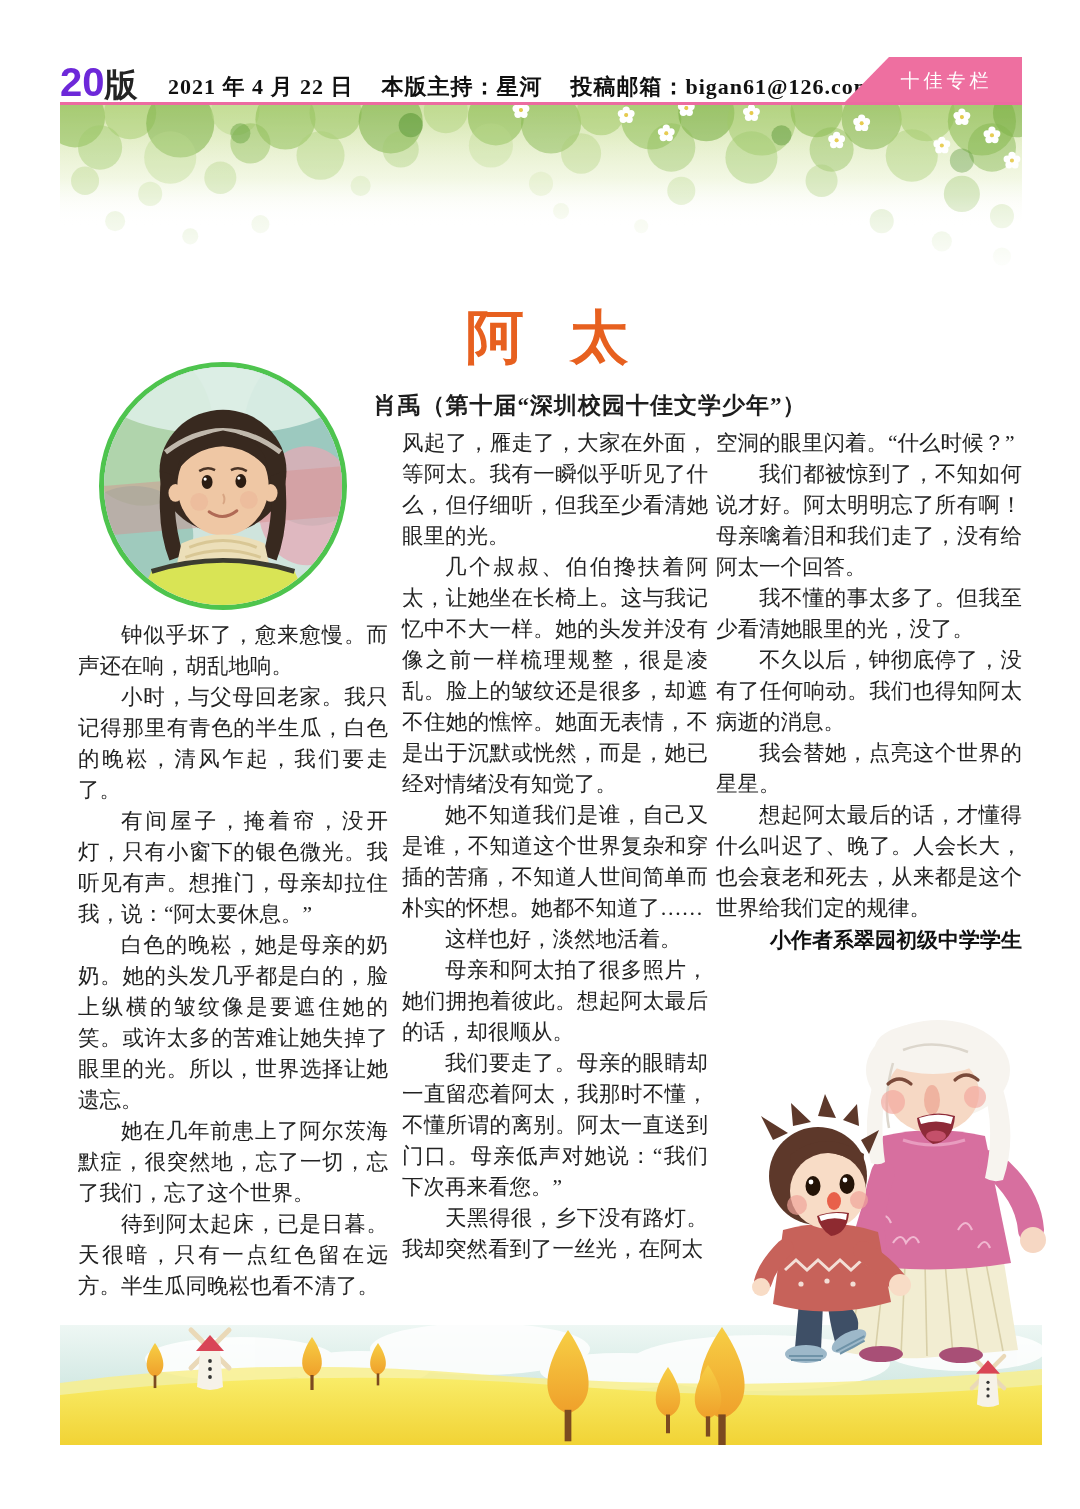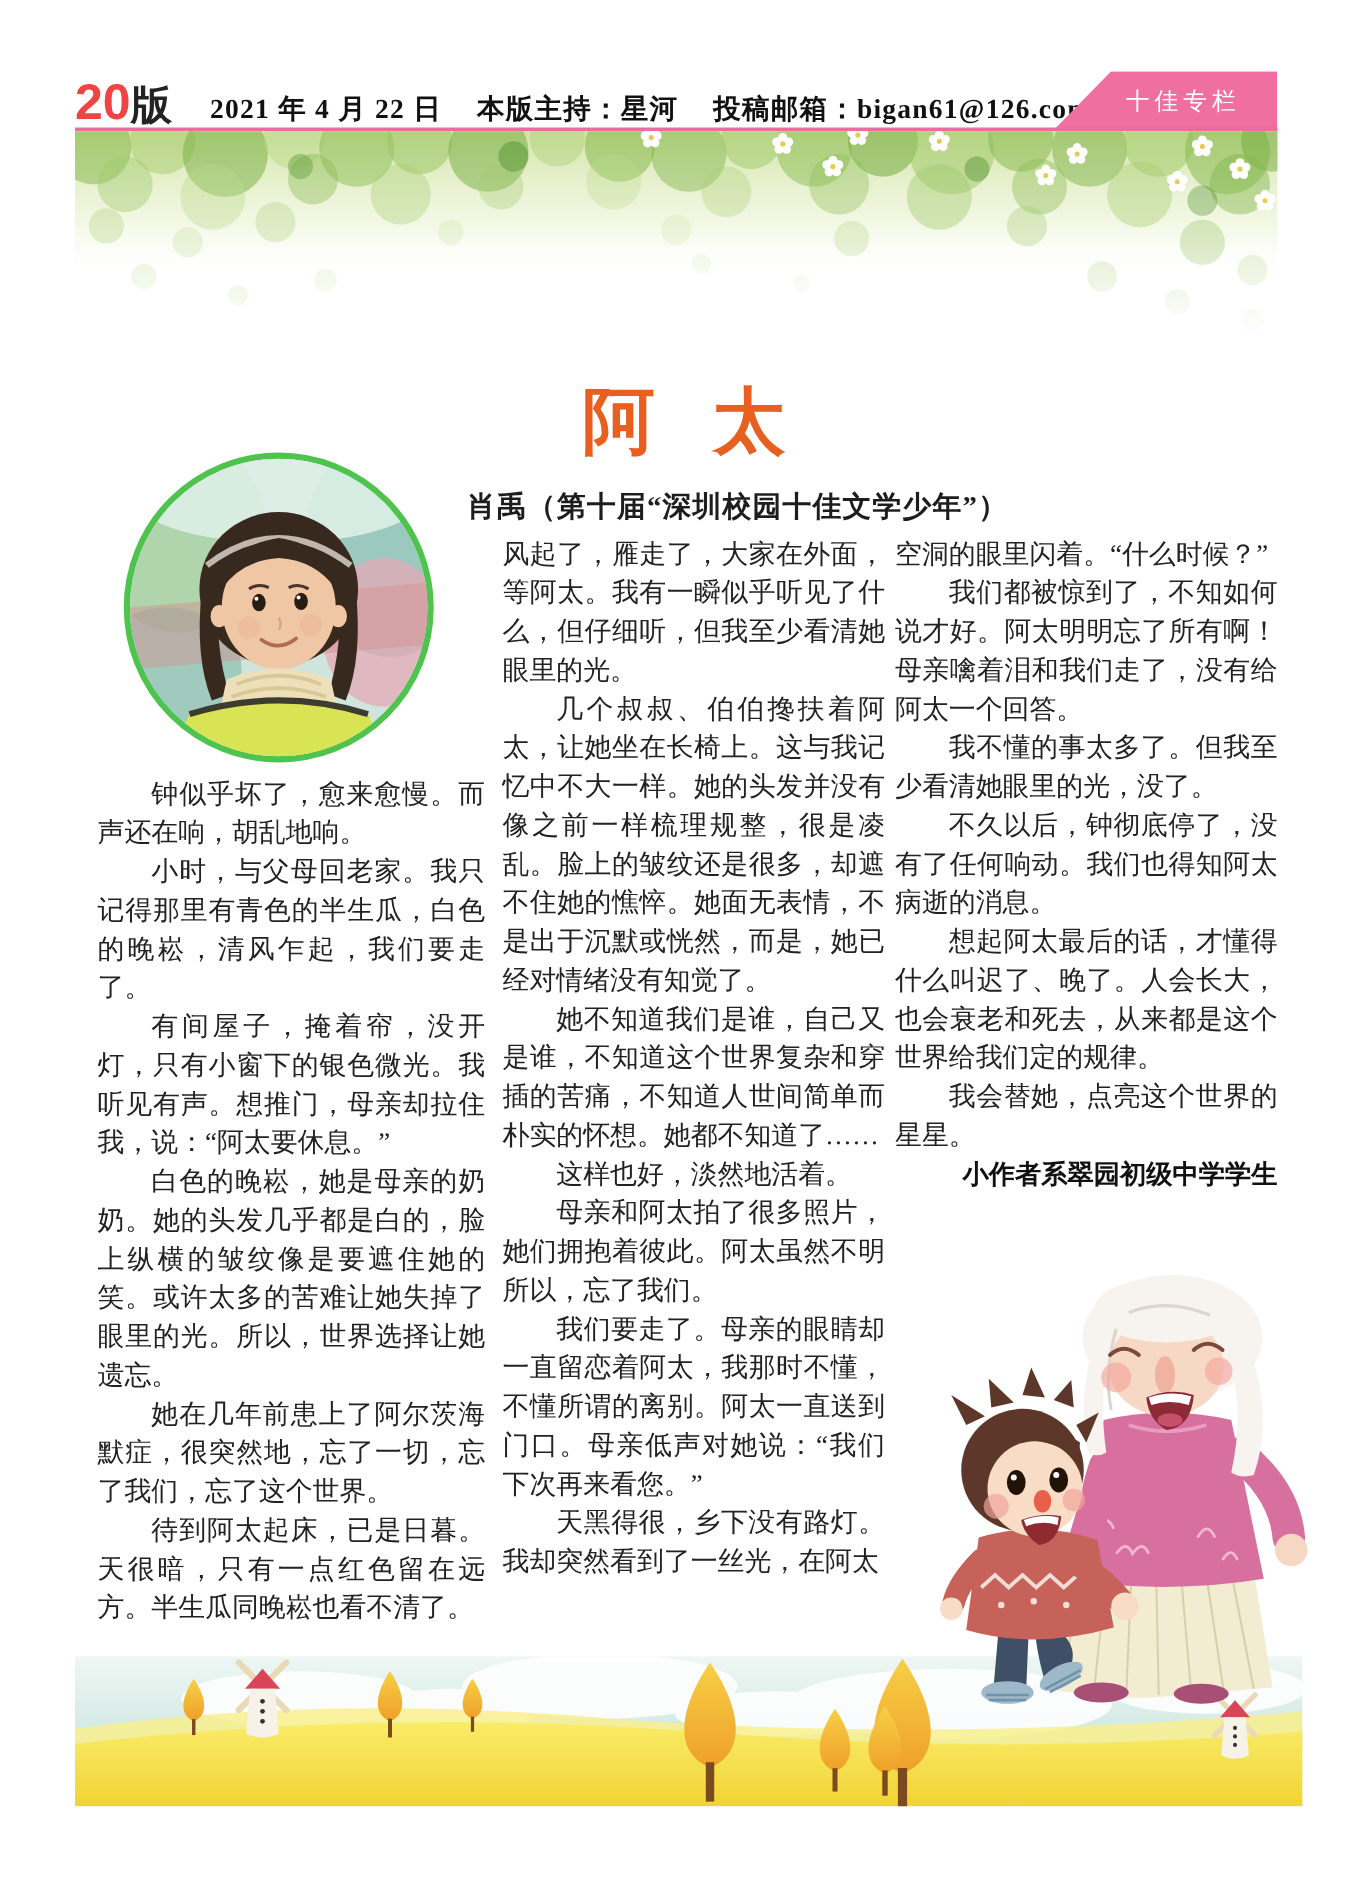--- a/index.html
+++ b/index.html
@@ -1,21 +1,21 @@
 <!DOCTYPE html>
 <html lang="zh"><head>
 <meta charset="utf-8">
 <style>
   html,body{margin:0;padding:0;background:#fff;}
   .page{position:relative;width:1080px;height:1509px;background:#ffffff;overflow:hidden;
         font-family:"Liberation Serif","DejaVu Serif",serif;color:#1f1f1f;}
 
   
   .hdr-pagenum{position:absolute;left:60px;top:60px;font-weight:bold;line-height:44px;white-space:nowrap;}
-  .hdr-pagenum .num{color:#ef4444;font-size:40px;font-family:"Liberation Sans","DejaVu Sans",sans-serif;font-weight:bold;text-align:center;}
+  .hdr-pagenum .num{color:#6d28d9;font-size:40px;font-family:"Liberation Sans","DejaVu Sans",sans-serif;font-weight:bold;text-align:center;}
   .hdr-pagenum .ban{color:#232323;font-size:33px;}
   .hdr-meta{position:absolute;left:168px;top:72px;font-size:22px;font-weight:bold;color:#111;white-space:nowrap;letter-spacing:1px;}
   .hdr-meta span{margin-right:28px;}
   .hdr-banner{position:absolute;left:843px;top:57px;width:179px;height:47px;background:#ee6fa0;
       clip-path:polygon(46px 0,100% 0,100% 100%,0 100%);
       display:flex;align-items:center;justify-content:center;padding-left:28px;box-sizing:border-box;
       color:#fff;font-family:"Liberation Sans","DejaVu Sans",sans-serif;font-size:19px;letter-spacing:4px;font-weight:400;}
   .hdr-line{position:absolute;left:60px;top:102px;width:962px;height:3px;background:#ec6ba1;}
 
   
@@ -208,32 +208,32 @@
     <p>白色的晚崧，她是母亲的奶奶。她的头发几乎都是白的，脸上纵横的皱纹像是要遮住她的笑。或许太多的苦难让她失掉了眼里的光。所以，世界选择让她遗忘。</p>
     <p>她在几年前患上了阿尔茨海默症，很突然地，忘了一切，忘了我们，忘了这个世界。</p>
     <p>待到阿太起床，已是日暮。天很暗，只有一点红色留在远方。半生瓜同晚崧也看不清了。</p>
   </div>
 
   <div class="col col2">
     <p class="cont">风起了，雁走了，大家在外面，等阿太。我有一瞬似乎听见了什么，但仔细听，但我至少看清她眼里的光。</p>
     <p>几个叔叔、伯伯搀扶着阿太，让她坐在长椅上。这与我记忆中不大一样。她的头发并没有像之前一样梳理规整，很是凌乱。脸上的皱纹还是很多，却遮不住她的憔悴。她面无表情，不是出于沉默或恍然，而是，她已经对情绪没有知觉了。</p>
     <p>她不知道我们是谁，自己又是谁，不知道这个世界复杂和穿插的苦痛，不知道人世间简单而朴实的怀想。她都不知道了……</p>
     <p>这样也好，淡然地活着。</p>
-    <p>母亲和阿太拍了很多照片，她们拥抱着彼此。阿太虽然不明所以，忘了我们。</p>
+    <p>母亲和阿太拍了很多照片，她们拥抱着彼此。想起阿太最后的话，却很顺从。</p>
     <p>我们要走了。母亲的眼睛却一直留恋着阿太，我那时不懂，不懂所谓的离别。阿太一直送到门口。母亲低声对她说：“我们下次再来看您。”</p>
     <p>天黑得很，乡下没有路灯。我却突然看到了一丝光，在阿太</p>
   </div>
 
   <div class="col col3">
     <p class="cont">空洞的眼里闪着。“什么时候？”</p>
     <p>我们都被惊到了，不知如何说才好。阿太明明忘了所有啊！母亲噙着泪和我们走了，没有给阿太一个回答。</p>
     <p>我不懂的事太多了。但我至少看清她眼里的光，没了。</p>
     <p>不久以后，钟彻底停了，没有了任何响动。我们也得知阿太病逝的消息。</p>
+    <p>我会替她，点亮这个世界的星星。</p>
     <p>想起阿太最后的话，才懂得什么叫迟了、晚了。人会长大，也会衰老和死去，从来都是这个世界给我们定的规律。</p>
-    <p>我会替她，点亮这个世界的星星。</p>
     <p class="author-note">小作者系翠园初级中学学生</p>
   </div>
 
   <div class="illus">
     <svg viewBox="0 0 332 356">
 
       <g>
         <path d="M120,248 L100,342 Q150,352 190,350 L285,342 L270,248 Z" fill="#f2edd2"></path>
         <g stroke="#d8cfa8" stroke-width="1.6">
           <line x1="132" y1="252" x2="116" y2="342"></line>

